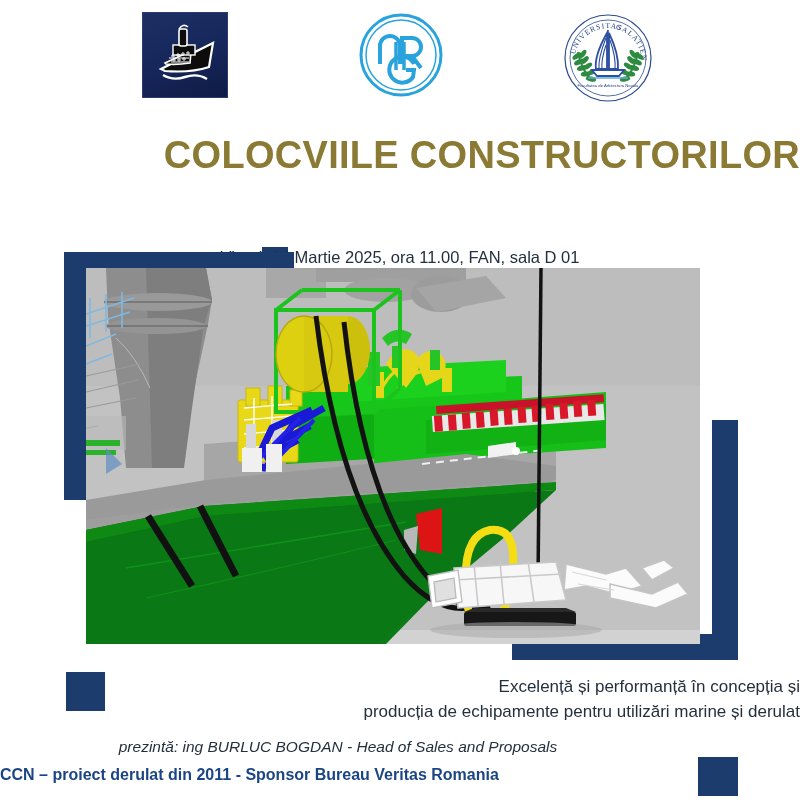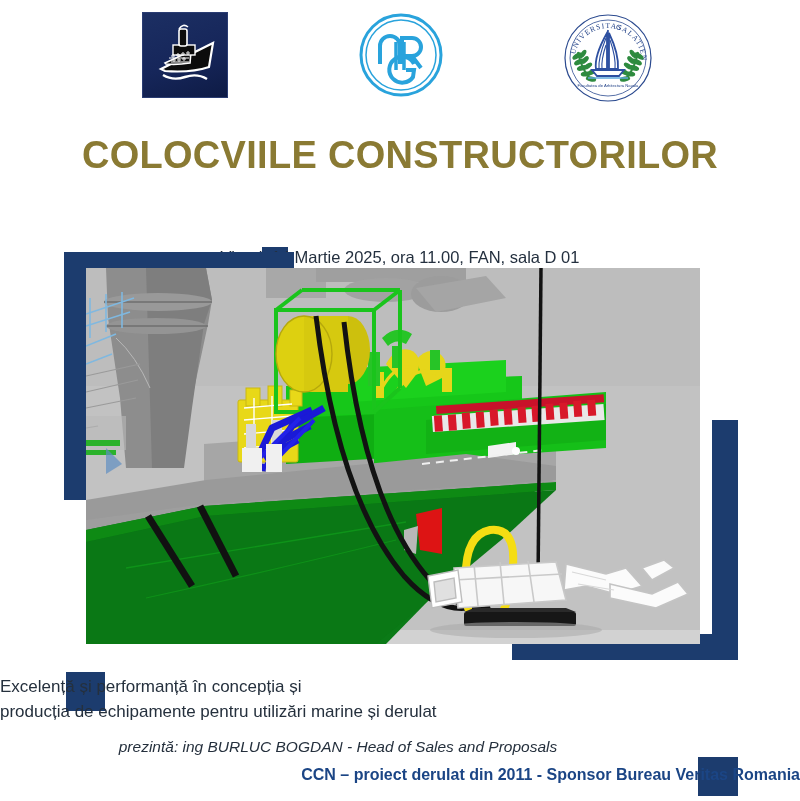--- a/index.html
+++ b/index.html
@@ -54,21 +54,21 @@
     width: 92px;
     height: 92px;
   }
 
   
   .title-block {
     position: absolute;
     top: 132px;
     left: 0;
     width: 800px;
-    text-align: center;
+    text-align: right;
   }
   .title-line {
     font-size: 38px;
     font-weight: bold;
     letter-spacing: 0.3px;
     line-height: 47px;
     color: #8a7a33;
     white-space: nowrap;
   }
 
@@ -158,21 +158,21 @@
     height: 39px;
     background: #1c3c6e;
   }
 
   
   .tagline {
     position: absolute;
     top: 674px;
     left: 0;
     width: 800px;
-    text-align: left;
+    text-align: right;
   }
   .tagline div {
     font-size: 17px;
     line-height: 25px;
     color: #25303d;
   }
   .presenter {
     position: absolute;
     top: 738px;
     left: 0;
@@ -180,21 +180,21 @@
     text-align: center;
     font-size: 15.5px;
     font-style: italic;
     color: #25303d;
   }
   .sponsor {
     position: absolute;
     top: 766px;
     left: 0;
     width: 800px;
-    text-align: right;
+    text-align: left;
     font-size: 16px;
     font-weight: bold;
     color: #1b4585;
   }
 </style>
 </head>
 <body>
 
 <div id="poster">
 

